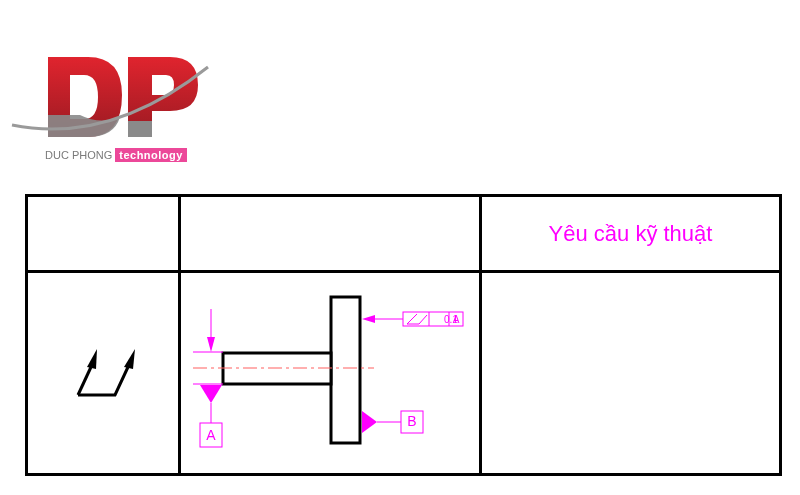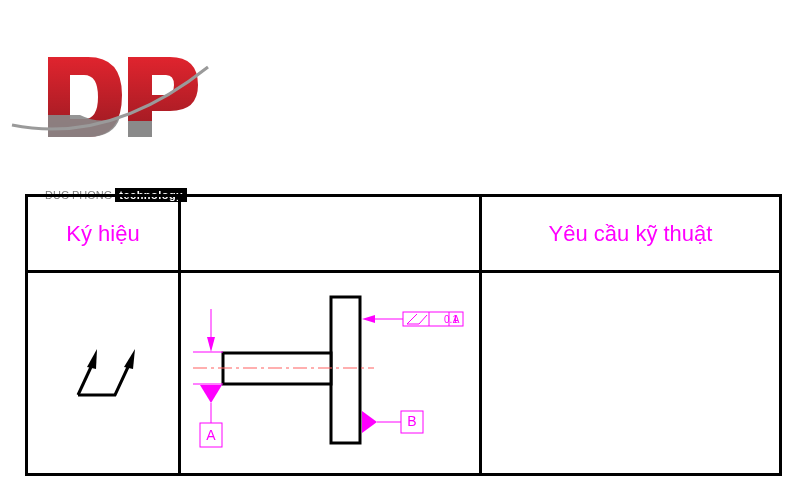--- a/index.html
+++ b/index.html
@@ -1,20 +1,20 @@
 <!DOCTYPE html>
 <html><head>
 <meta charset="utf-8">
 <style>
   html, body { margin:0; padding:0; background:#ffffff; }
   body { width:800px; height:495px; position:relative; overflow:hidden; font-family:"Liberation Sans", sans-serif; }
   .logo { position:absolute; left:10px; top:45px; width:200px; height:125px; }
-  .logo-sub { position:absolute; left:45px; top:147px; height:16px; display:flex; align-items:center;margin-top:40px; }
+  .logo-sub { position:absolute; left:45px; top:147px; height:16px; display:flex; align-items:center; }
   .logo-sub .duc { font-size:11px; color:#7a7a7a; letter-spacing:0px; margin-right:3px; }
-  .logo-sub .tech { background:#000000; color:#fff; font-weight:bold; font-size:11px; padding:1px 4px; letter-spacing:0.5px; }
+  .logo-sub .tech { background:#ec4899; color:#fff; font-weight:bold; font-size:11px; padding:1px 4px; letter-spacing:0.5px; }
   .table { position:absolute; left:25px; top:194px; width:757px; height:282px; border:3px solid #000; box-sizing:border-box; }
   .vline { position:absolute; top:0; bottom:0; width:3px; background:#000; }
   .hline { position:absolute; left:0; right:0; height:3px; background:#000; top:73px; }
   .hcell { position:absolute; top:0; height:73px; display:flex; align-items:center; justify-content:center; color:#ff00ff; font-size:22px; }
   .req { position:absolute; left:466px; top:147px; width:283px; color:#ff00ff; font-size:15.5px; line-height:24px; text-align:justify; text-align-last:left; }
   svg { position:absolute; }
 </style>
 </head>
 <body>
 
@@ -38,21 +38,20 @@
 <div class="logo-sub">
   <span class="duc">DUC PHONG</span>
   <span class="tech">technology</span>
 </div>
 
 <div class="table">
   <div class="vline" style="left:150px;"></div>
   <div class="vline" style="left:451px;"></div>
   <div class="hline"></div>
 
-  <div class="hcell" style="left:0;width:150px;">Ký hiệu</div>
   <div class="hcell" style="left:454px;width:297px;">Yêu cầu kỹ thuật</div>
 
   <svg style="left:45px;top:142px;" width="70" height="60" viewBox="0 0 70 60">
     <path d="M5 56 L18 28" stroke="#000" stroke-width="3" fill="none"></path>
     <polygon points="24,10 14,28 23,30" fill="#000"></polygon>
     <path d="M5 56 H42 L55 28" stroke="#000" stroke-width="3" fill="none"></path>
     <polygon points="62,10 51,28 60,30" fill="#000"></polygon>
   </svg>
 
   <svg style="left:153px;top:76px;" width="298" height="200" viewBox="0 0 298 200">

